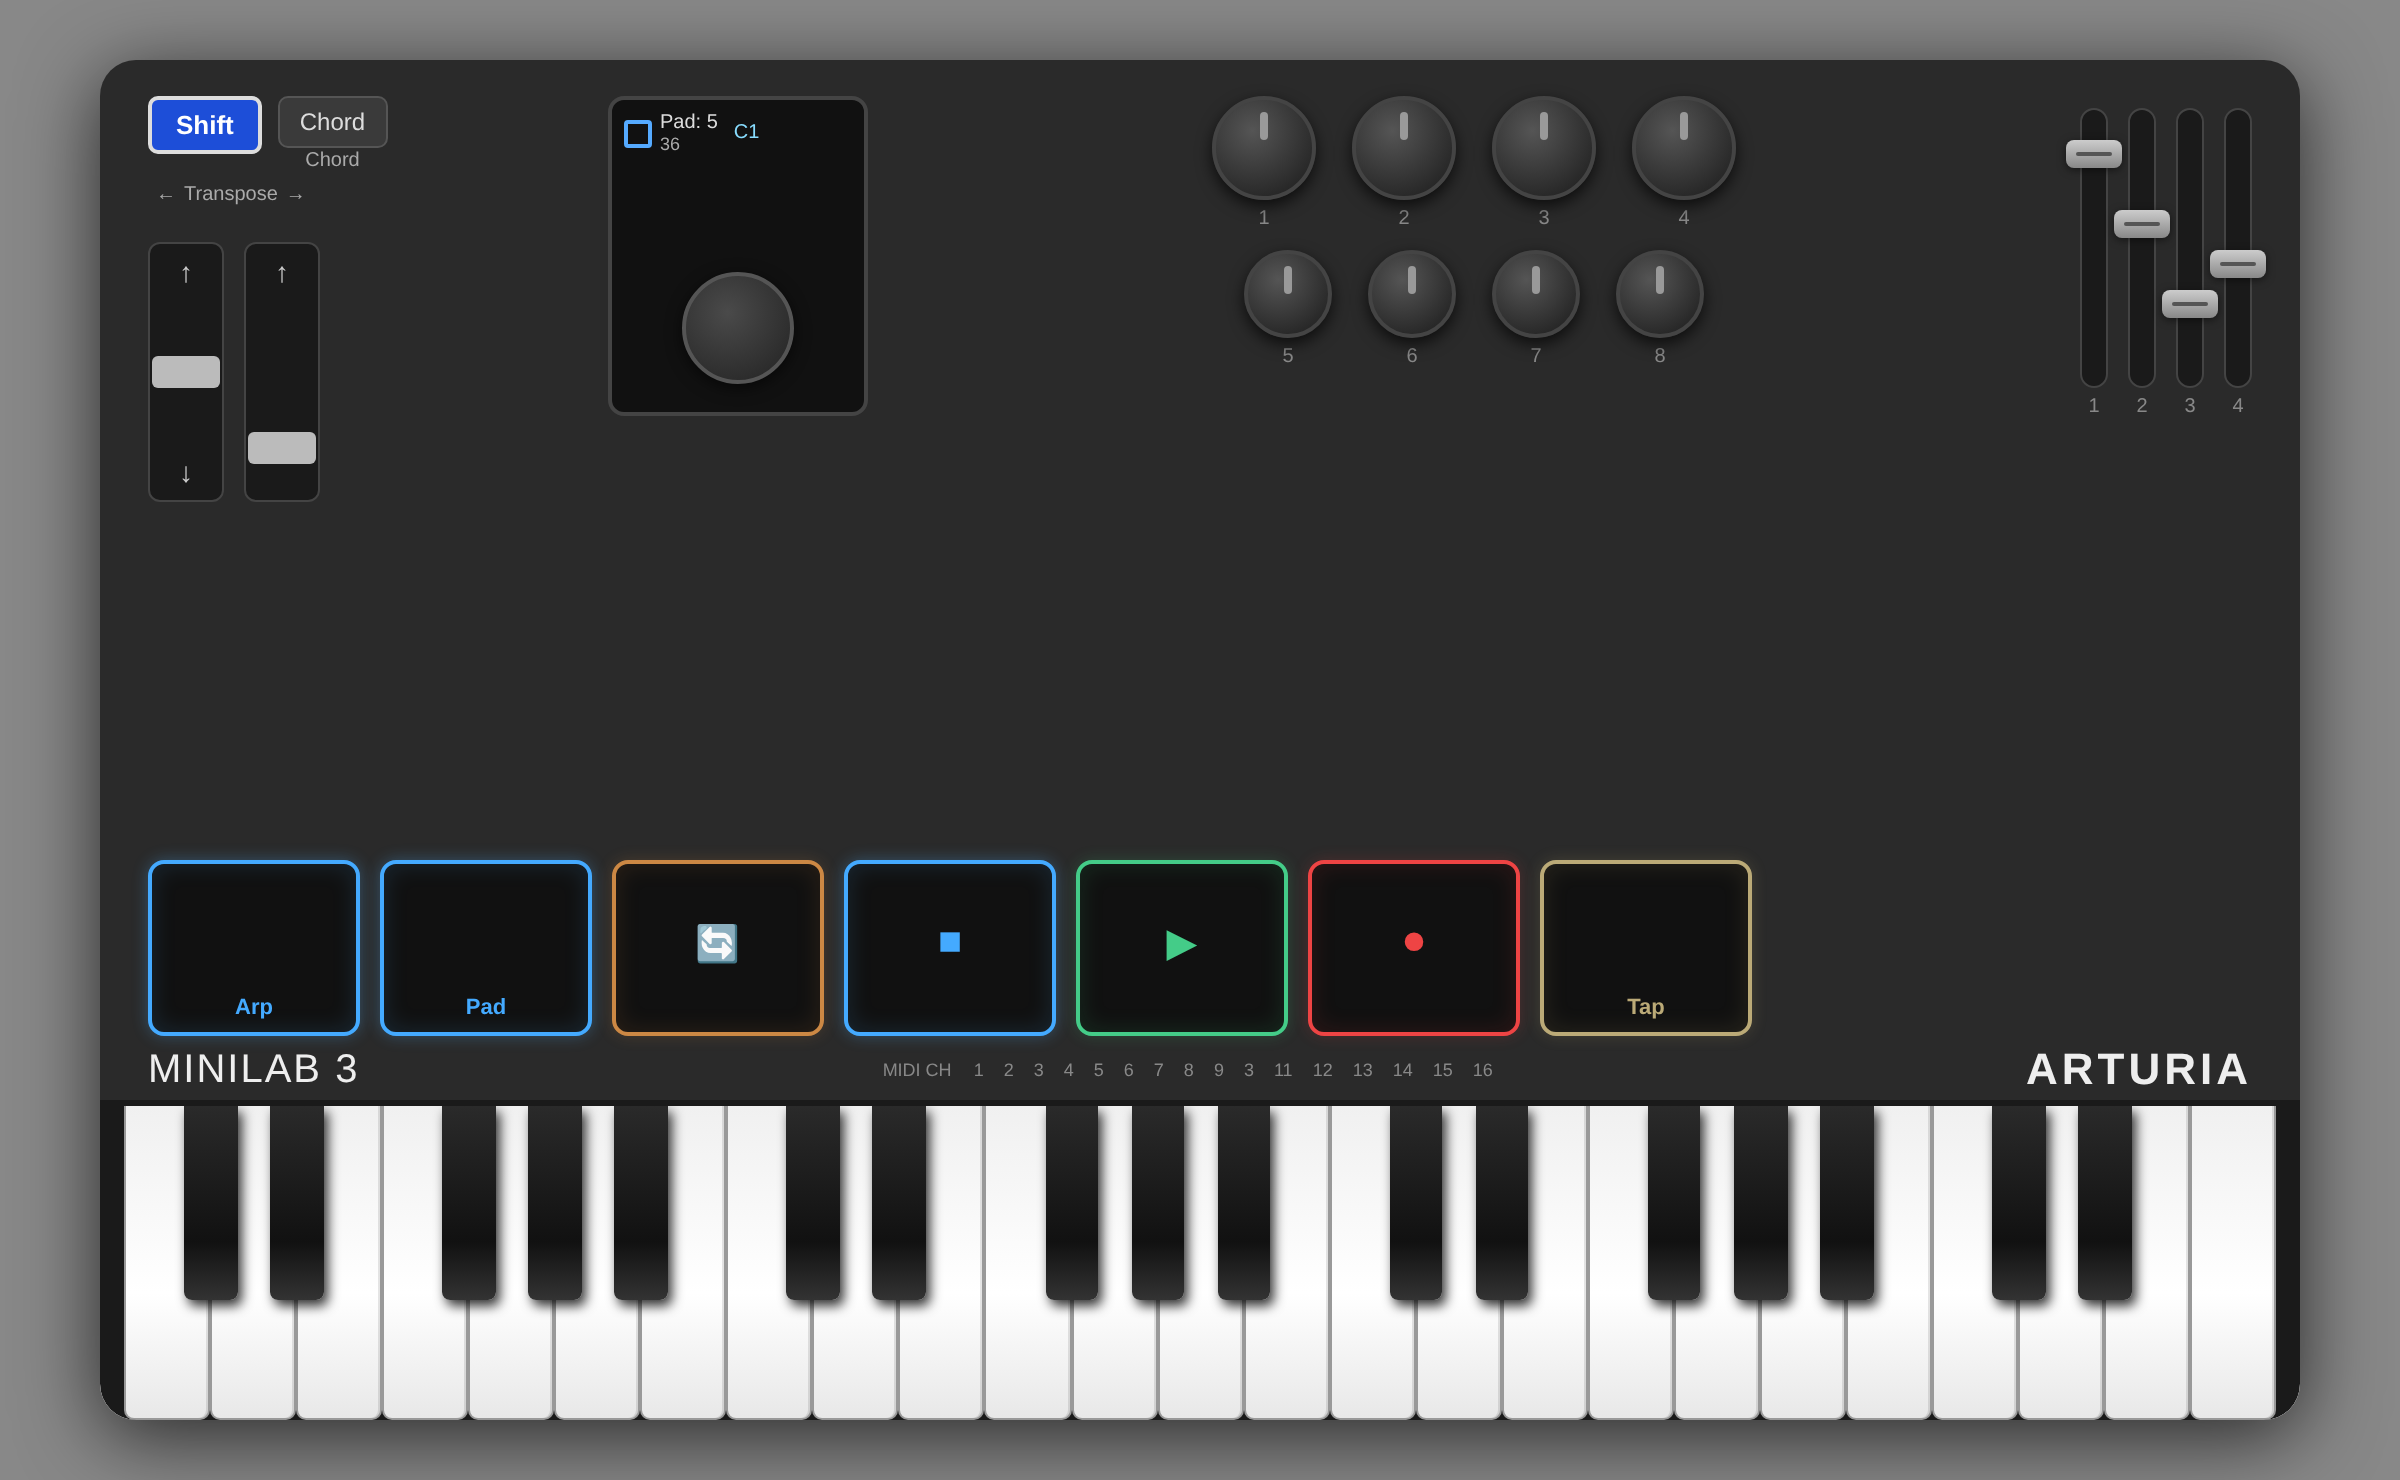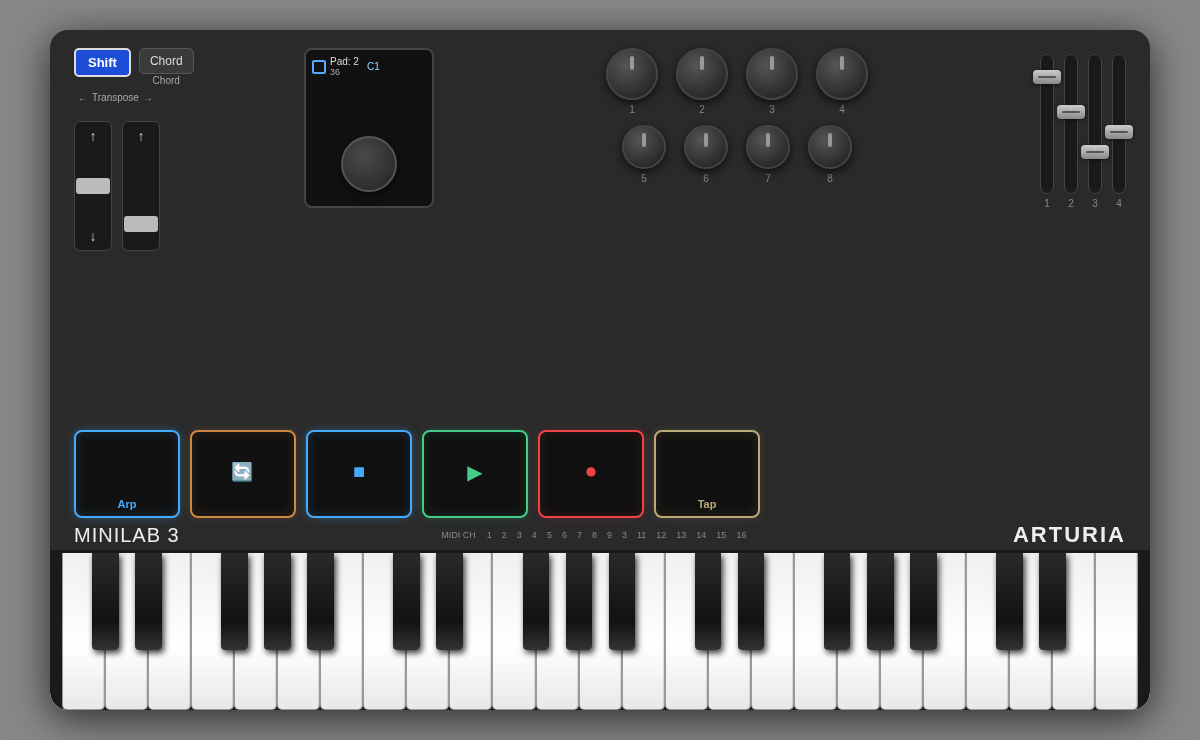--- a/index.html
+++ b/index.html
@@ -530,21 +530,21 @@
           <span class="slider-icon">↑</span>
           <div class="slider-thumb" style="top:80%"></div>
         </div>
       </div>
     </div>
 
     <div class="display-screen">
       <div class="screen-header">
         <div class="screen-icon"></div>
         <div>
-          <div class="screen-text">Pad: 2</div>
+          <div class="screen-text">Pad: 5</div>
           <div class="screen-label">36</div>
         </div>
         <div class="screen-text" style="margin-left:4px;color:#8df;">C1</div>
       </div>
       <div class="screen-encoder"></div>
     </div>
 
     <div class="knobs-section">
       <div class="knobs-row">
         <div class="knob-col">
@@ -609,20 +609,23 @@
         </div>
         <span class="fader-label">4</span>
       </div>
     </div>
 
   </div>
 
   <div class="pads-section">
     <div class="pad pad-blue">
       <span class="pad-label">Arp</span>
+    </div>
+    <div class="pad pad-blue">
+      <span class="pad-label">Pad</span>
     </div>
     <div class="pad pad-orange">
       <span class="pad-icon">🔄</span>
     </div>
     <div class="pad pad-blue">
       <span class="pad-icon" style="color:#4af;font-size:20px;">■</span>
     </div>
     <div class="pad pad-green">
       <span class="pad-icon" style="color:#4c8;font-size:20px;">▶</span>
     </div>

